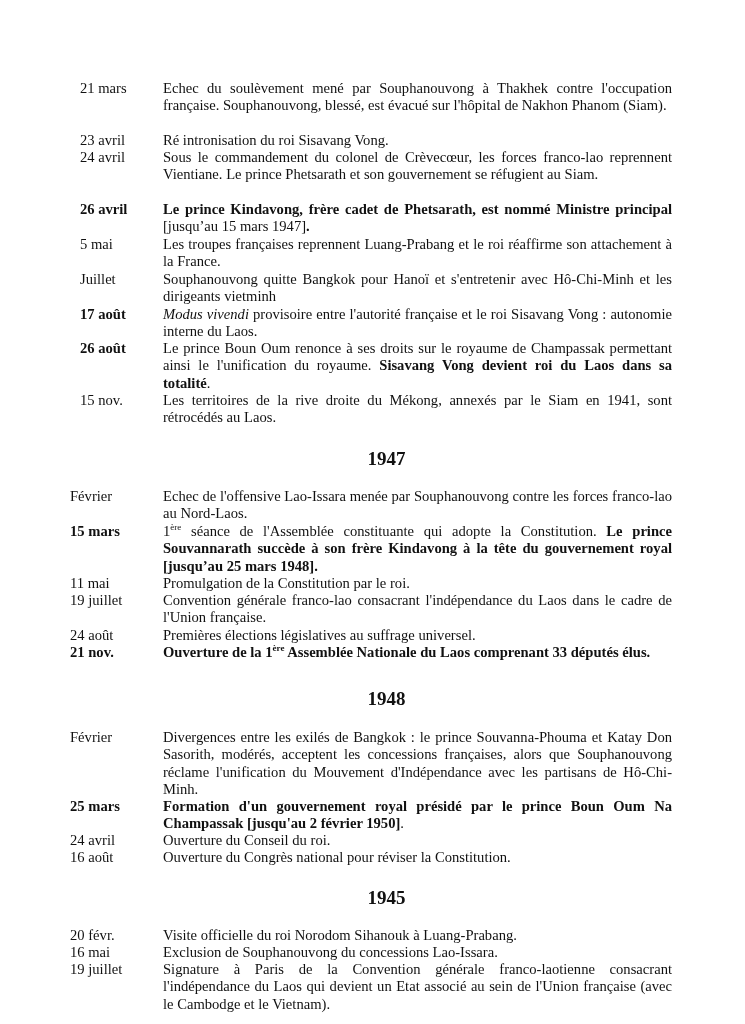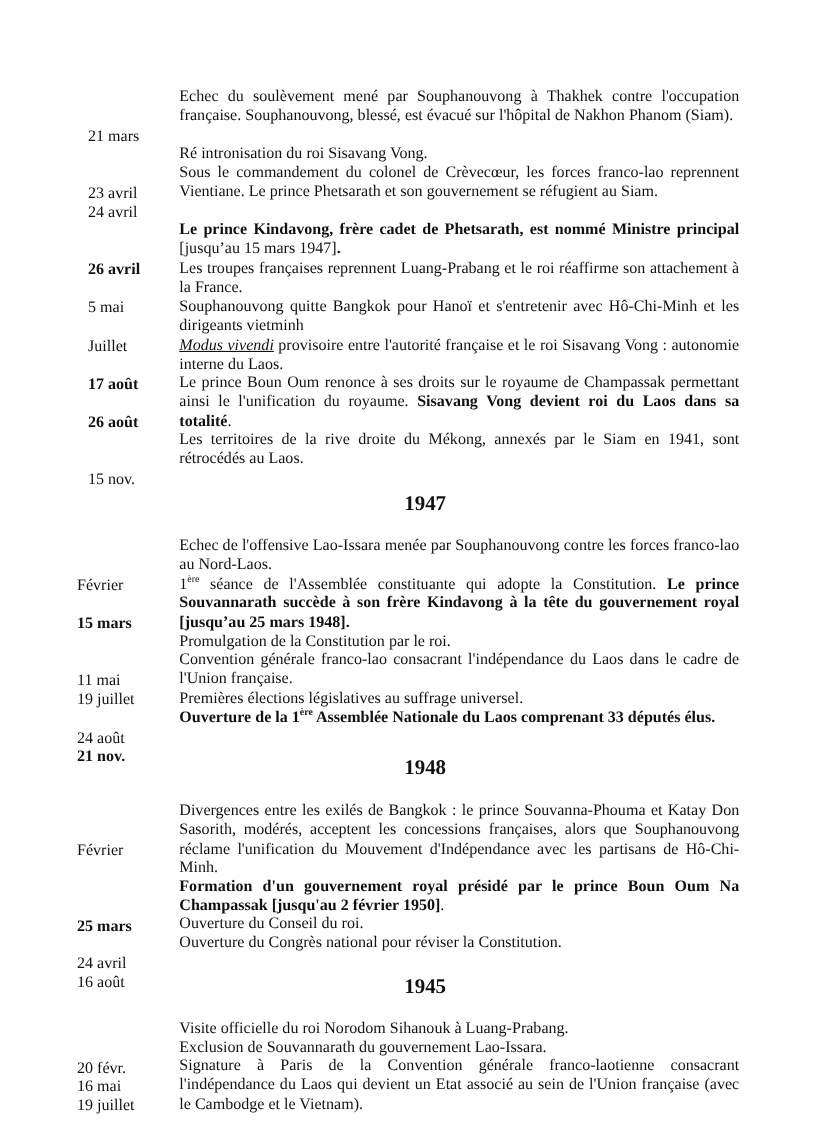--- a/index.html
+++ b/index.html
@@ -5,27 +5,27 @@
   html, body { margin: 0; padding: 0; background: #ffffff; }
   body {
     width: 745px; height: 1024px; overflow: hidden; position: relative;
     font-family: "Liberation Serif", "DejaVu Serif", serif;
     color: #111111;
     font-size: 14.6px;
     line-height: 17.3px;
   }
   .page { position: absolute; left: 0; top: 0; width: 745px; }
   .entry { position: absolute; left: 0; width: 745px; }
-  .date { position: absolute; width: 95px; white-space: nowrap; margin-top: 36px; }
+  .date { position: absolute; width: 95px; white-space: nowrap; }
   .text {
     position: absolute; left: 163px; width: 509px;
     text-align: justify;
   }
   .b { font-weight: bold; }
-  .i { font-style: italic; text-decoration: underline; }
+  .i { font-style: italic; }
   sup { font-size: 9px; line-height: 0; vertical-align: 6px; font-family: Liberation Serif, serif; }
   .year {
     position: absolute; left: 0; width: 745px; text-align: center;
     font-weight: bold; font-size: 19px; line-height: 22px;
     padding-left: 0;
   }
   .year span { position: relative; left: 14px; text-align: center; }
 </style>
 </head>
 <body>
@@ -116,20 +116,20 @@
   </div>
 
   <div class="year" style="top:887px"><span>1945</span></div>
 
   <div class="entry" style="top:927px">
     <div class="date" style="left:70px">20 févr.</div>
     <div class="text"><span>Visite officielle du roi Norodom Sihanouk à Luang-Prabang.</span></div>
   </div>
   <div class="entry" style="top:944px">
     <div class="date" style="left:70px">16 mai</div>
-    <div class="text"><span>Exclusion de Souvannarath du gouvernement Lao-Issara.</span></div>
+    <div class="text"><span>Exclusion de Souphanouvong du concessions Lao-Issara.</span></div>
   </div>
   <div class="entry" style="top:961px">
     <div class="date" style="left:70px">19 juillet</div>
     <div class="text"><span>Signature à Paris de la Convention générale franco-laotienne consacrant l'indépendance du Laos qui devient un Etat associé au sein de l'Union française (avec le Cambodge et le Vietnam).</span></div>
   </div>
 
 </div>
 
 </body></html>

